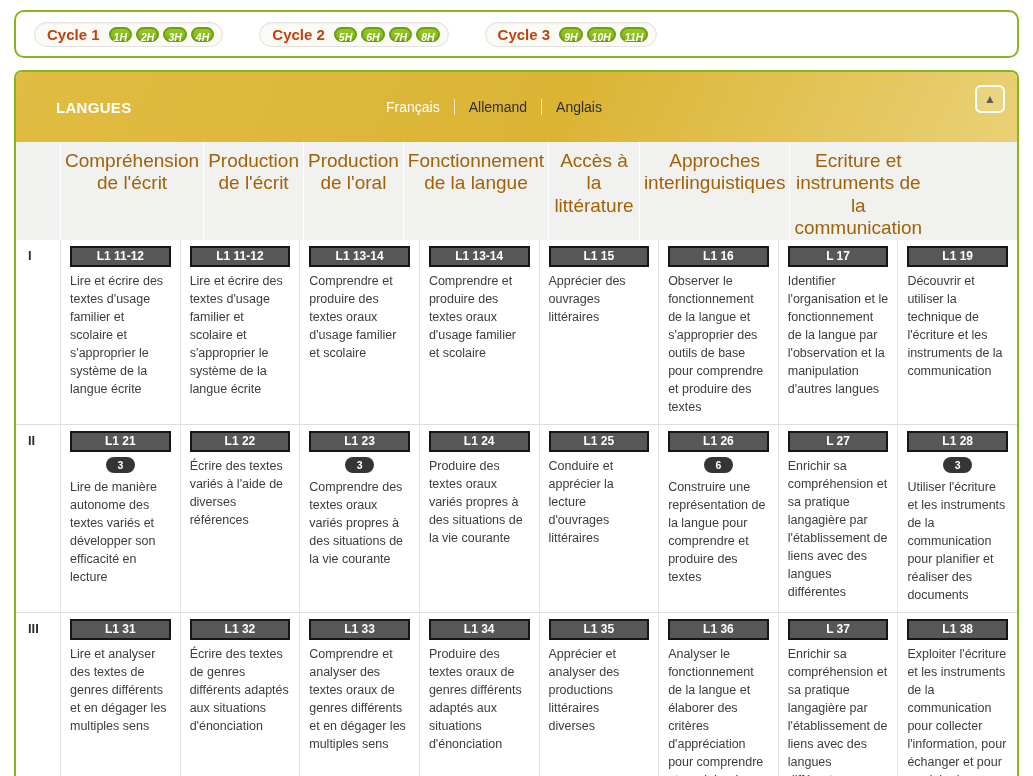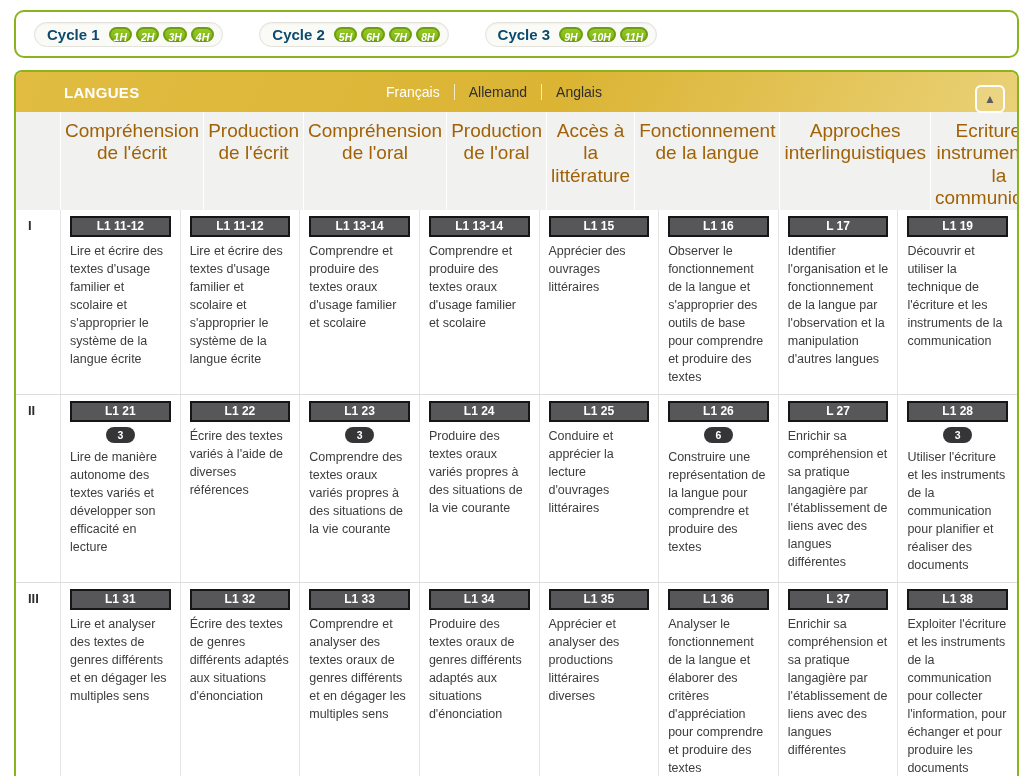--- a/index.html
+++ b/index.html
@@ -24,44 +24,44 @@
   }
   .cycle-pill {
     display: flex; align-items: center; gap: 4px;
     background: #fafaf7;
     border: 1px solid #e3e3dc;
     border-radius: 16px;
     padding: 3px 8px 3px 12px;
     box-shadow: inset 0 1px 2px rgba(0,0,0,0.05);
     cursor: pointer;
   }
-  .cycle-label { font-weight: bold; font-size: 15px; color: #0c4a6e; margin-right: 5px; }
+  .cycle-label { font-weight: bold; font-size: 15px; color: #c2410c; margin-right: 5px; }
   .year-badge {
     background: linear-gradient(180deg,#96cb24,#7fb314);
     border: 2px solid #6d9d10;
     color: #fff; font-weight: bold; font-size: 10.5px;
     min-width: 13px; height: 15px; line-height: 15px;
     padding: 1px 3px; border-radius: 12px;
     text-align: center; cursor: pointer; font-style: italic;
   }
 
   
   .panel {
     position: absolute; left: 14px; top: 70px;
     width: 1005px; height: 706px;
     border: 2px solid #8ab41e; border-bottom: none;
     border-radius: 8px 8px 0 0;
     background: #fff;
     overflow: hidden;
   }
   .panel-header {
-    height: 40px;
+    height: 70px;
     background: linear-gradient(115deg, #e0bc41 0%, #dbb434 55%, #ead176 100%);
     position: relative;
-    display: flex; align-items: center; padding-left: 8px;
+    display: flex; align-items: center;
   }
   .panel-title { color: #fff; font-weight: bold; font-size: 15px; margin-left: 40px; letter-spacing: .3px; }
   .language-tabs { position: absolute; left: 356px; top: 0; height: 100%; display: flex; align-items: center; font-size: 14px; }
   .tab { padding: 0 14px; color: #2e2e2e; cursor: pointer; text-align: right; }
   .tab.active { color: #fff; }
   .tab-sep { width: 1px; height: 16px; background: rgba(255,255,255,0.7); }
   .collapse-btn {
     position: absolute; right: 12px; top: 13px;
     width: 30px; height: 28px;
     border: 2px solid #fff; border-radius: 6px;
@@ -139,24 +139,23 @@
         <span class="tab">Anglais</span>
       </div>
     <div class="collapse-btn">
       <span>▲</span>
     </div>
   </div>
   <div class="grid-header">
       <div class="header-cell corner" style="border-left: none;"></div>
       <div class="header-cell">Compréhension de l'écrit</div>
       <div class="header-cell">Production de l'écrit</div>
-      <div class="header-cell">Compréhension de l'oral</div>
       <div class="header-cell">Production de l'oral</div>
+      <div class="header-cell">Fonctionnement de la langue</div>
       <div class="header-cell">Accès à la littérature</div>
-      <div class="header-cell">Fonctionnement de la langue</div>
       <div class="header-cell">Approches interlinguistiques</div>
       <div class="header-cell">Ecriture et instruments de la communication</div>
     </div>
   <div>
       <div class="trow">
         <div class="row-label">I</div>
         <div class="cell">
           <div class="code-badge">L1 11-12</div>
           <div class="cell-text">Lire et écrire des textes d'usage familier et scolaire et s'approprier le système de la langue écrite</div>
         </div>

